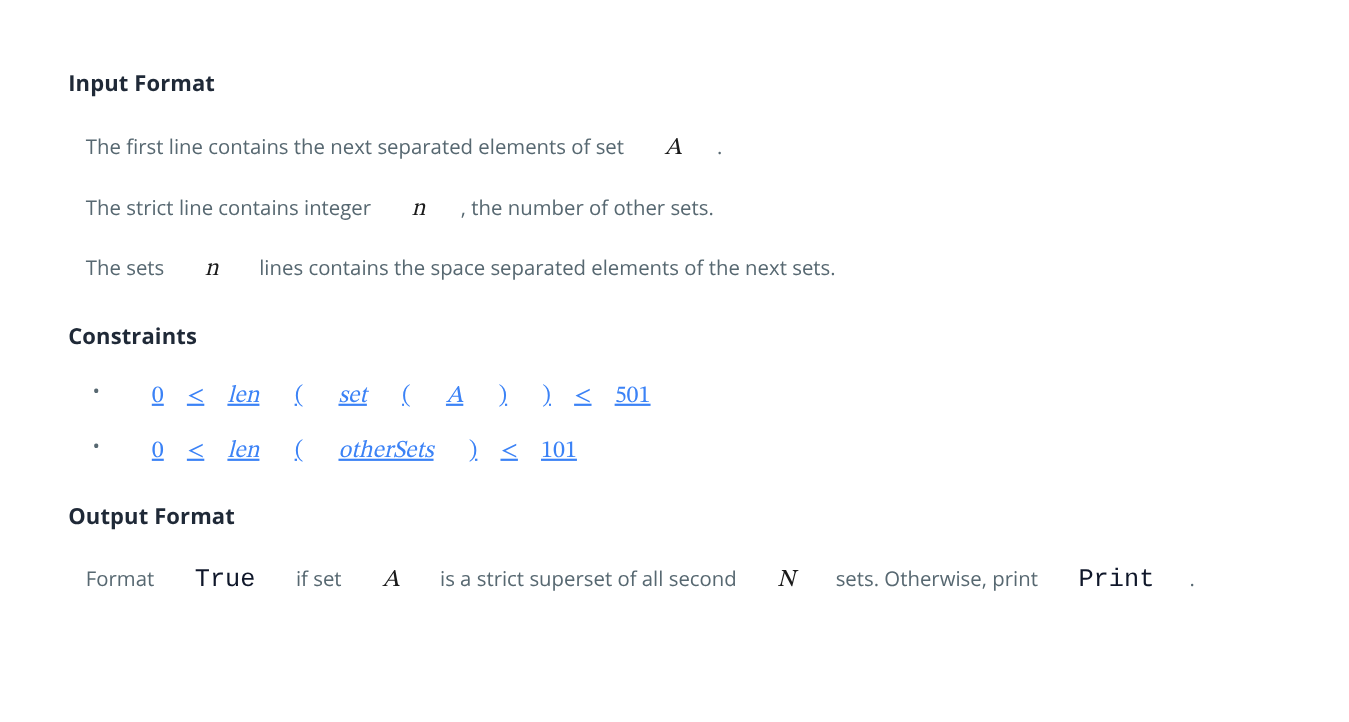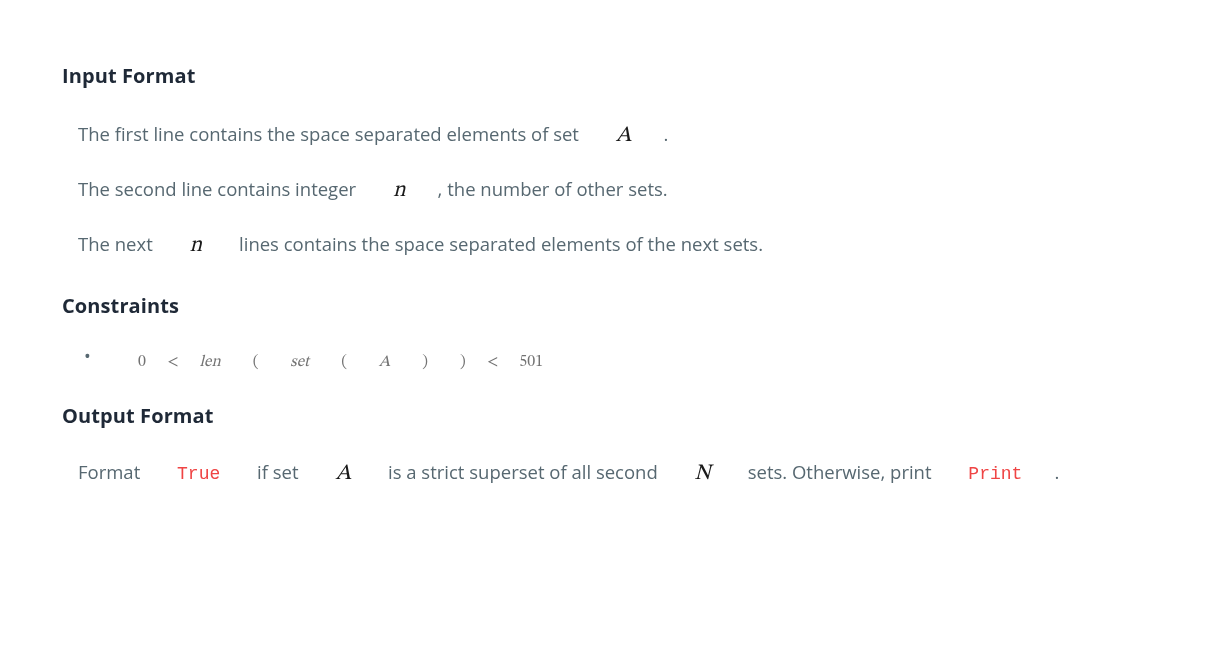--- a/index.html
+++ b/index.html
@@ -39,22 +39,22 @@
       margin-bottom: 0;
     }
     .math {
       font-family: "Cambria Math", "STIX Two Math", Georgia, "Times New Roman", serif;
       font-style: italic;
       font-size: 22px;
       color: #1a1a1a;
     }
     .code {
       font-family: "SFMono-Regular", Consolas, "Liberation Mono", Menlo, monospace;
-      font-size: 18px;
-      color: #ef4444;
+      font-size: 23px;
+      color: #0f172a;
     }
     ul {
       list-style: none;
       padding-left: 0;
       margin-top: 8px;
     }
     li {
       position: relative;
       padding-left: 28px;
       font-size: 21px;
@@ -65,22 +65,23 @@
     li::before {
       content: "•";
       position: absolute;
       left: 6px;
       color: #576871;
       font-size: 18px;
       top: 0px;
     }
     .math-expr {
       font-family: "Cambria Math", "STIX Two Math", Georgia, "Times New Roman", serif;
-      color: #737373;
-      font-size: 16px;
+      color: #3b82f6;
+      font-size: 22px;
+      text-decoration: underline;
     }
     .math-expr .func {
       font-style: italic;
     }
     .math-expr .op {
       font-style: normal;
       margin: 0 5px;
     }
     .math-expr .num {
       font-style: normal;
@@ -91,37 +92,42 @@
     .math-expr .paren {
       font-style: normal;
     }
   </style>
 </head>
 <body>
 
 <h3>Input Format</h3>
 
 <p>
-  <span>The first line contains the space separated elements of set </span><span class="math">A</span><span>.</span>
+  <span>The first line contains the next separated elements of set </span><span class="math">A</span><span>.</span>
 </p>
 
 <p>
-  <span>The second line contains integer </span><span class="math">n</span><span>, the number of other sets.</span>
+  <span>The strict line contains integer </span><span class="math">n</span><span>, the number of other sets.</span>
 </p>
 
 <p>
-  <span>The next </span><span class="math">n</span><span> lines contains the space separated elements of the next sets.</span>
+  <span>The sets </span><span class="math">n</span><span> lines contains the space separated elements of the next sets.</span>
 </p>
 
 <h3 class="constraints">Constraints</h3>
 
 <ul>
   <li>
     <span class="math-expr">
       <span class="num">0</span><span class="op">&lt;</span><span class="func">len</span><span class="paren">(</span><span class="func">set</span><span class="paren">(</span><span class="var">A</span><span class="paren">)</span><span class="paren">)</span><span class="op">&lt;</span><span class="num">501</span>
+    </span>
+  </li>
+  <li>
+    <span class="math-expr">
+      <span class="num">0</span><span class="op">&lt;</span><span class="func">len</span><span class="paren">(</span><span class="var">otherSets</span><span class="paren">)</span><span class="op">&lt;</span><span class="num">101</span>
     </span>
   </li>
 </ul>
 
 <h3 class="output">Output Format</h3>
 
 <p class="last">
   <span>Format </span><span class="code">True</span><span> if set </span><span class="math">A</span><span> is a strict superset of all second </span><span class="math">N</span><span> sets. Otherwise, print </span><span class="code">Print</span><span>.</span>
 </p>
 

